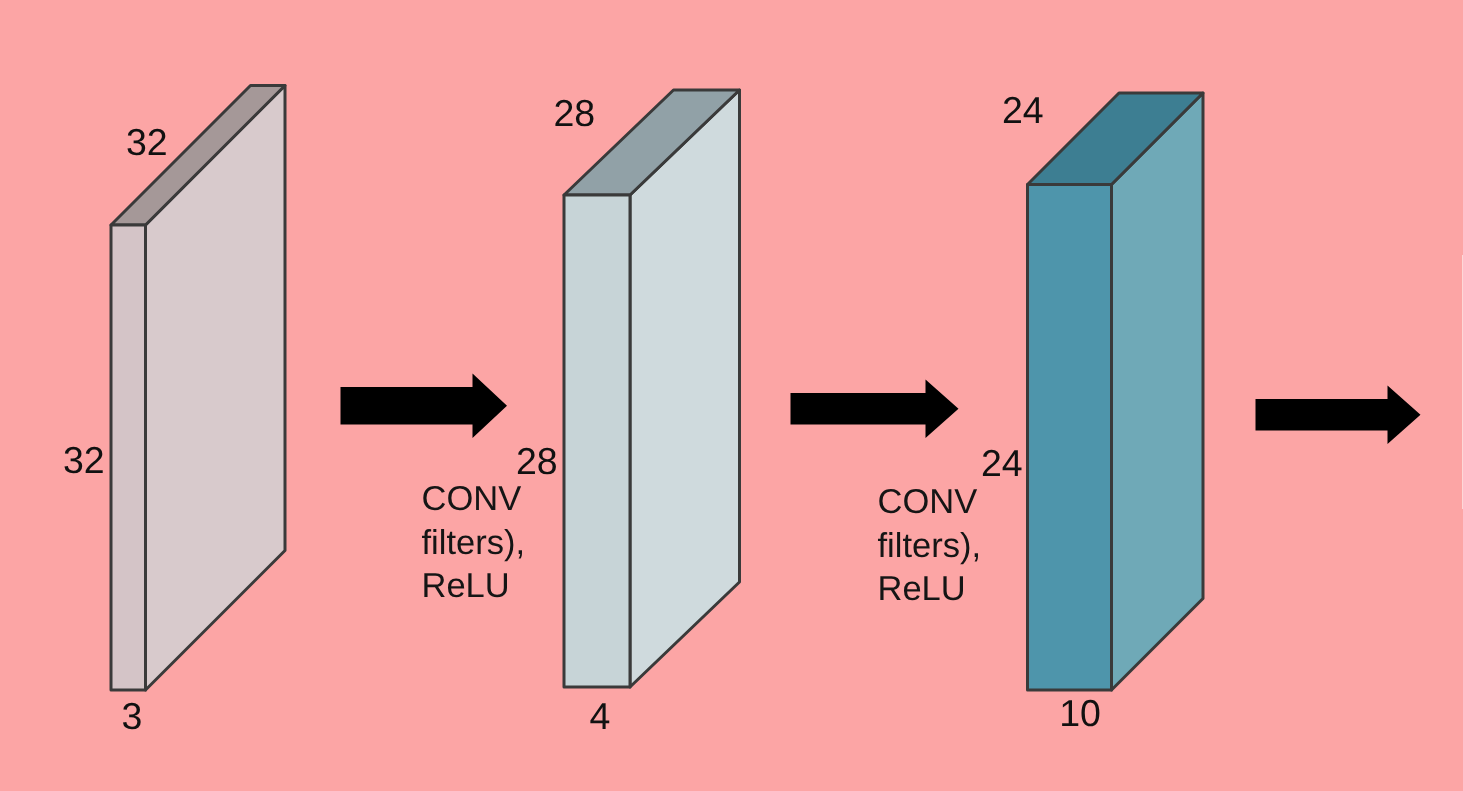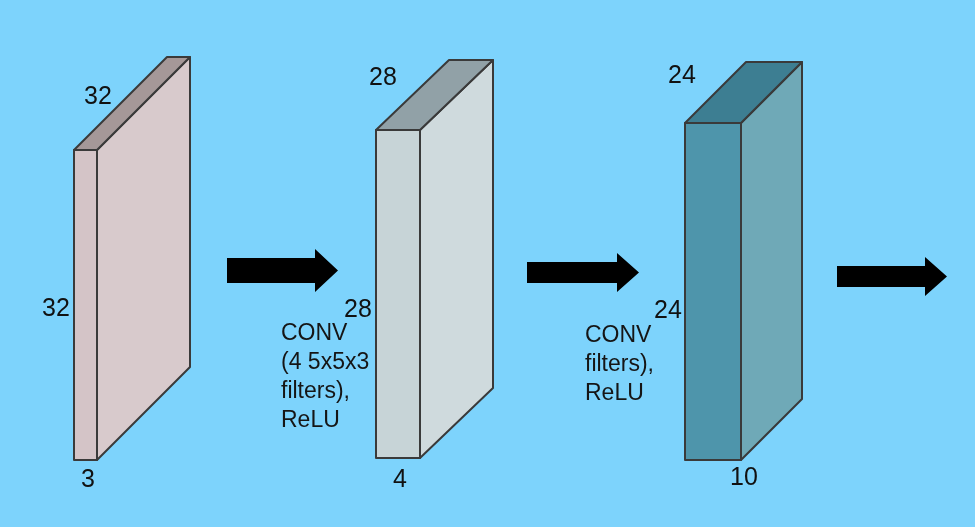--- a/index.html
+++ b/index.html
@@ -1,20 +1,20 @@
 <!DOCTYPE html>
 <html><head>
 <meta charset="utf-8">
 <style>
   html, body { margin: 0; padding: 0; background: #ffffff; }
   #stage {
     position: relative;
     width: 975px;
     height: 527px;
-    background: #7dd3fc;
+    background: #fca5a5;
     overflow: hidden;
     font-family: "Liberation Sans", sans-serif;
   }
   #diagram-svg { position: absolute; left: 0; top: 0; }
   .box-face { stroke: #3a3a3a; stroke-width: 2; stroke-linejoin: round; }
   .arrow { stroke: none; }
   .lbl {
     position: absolute;
     font-size: 25px;
     line-height: 25px;
@@ -66,25 +66,24 @@
   <div class="lbl" style="left:84px; top:83px;">32</div>
   <div class="lbl" style="left:42px; top:295px;">32</div>
   <div class="lbl centered" style="left:88px; top:466px;">3</div>
 
   <div class="lbl" style="left:369px; top:64px;">28</div>
   <div class="lbl" style="left:344px; top:296px;">28</div>
   <div class="lbl centered" style="left:400px; top:466px;">4</div>
 
   <div class="lbl" style="left:668px; top:62px;">24</div>
   <div class="lbl" style="left:654px; top:297px;">24</div>
-  <div class="lbl centered" style="left:744px; top:464px;">10</div>
+  <div class="lbl centered" style="left:720px; top:464px;">10</div>
 
   <div class="conv-block" style="left:233px; top:318px;">
     <div>CONV</div>
-    <div>(4 5x5x3</div>
     <div>filters),</div>
     <div>ReLU</div>
   </div>
 
   <div class="conv-block" style="left:537px; top:320px;">
     <div>CONV</div>
     <div>filters),</div>
     <div>ReLU</div>
   </div>
 

